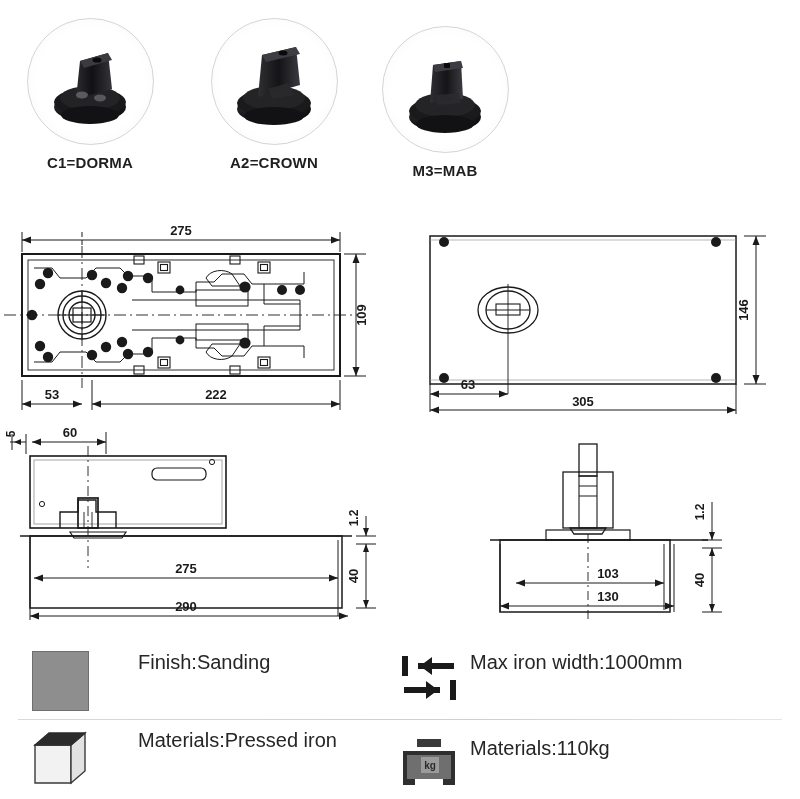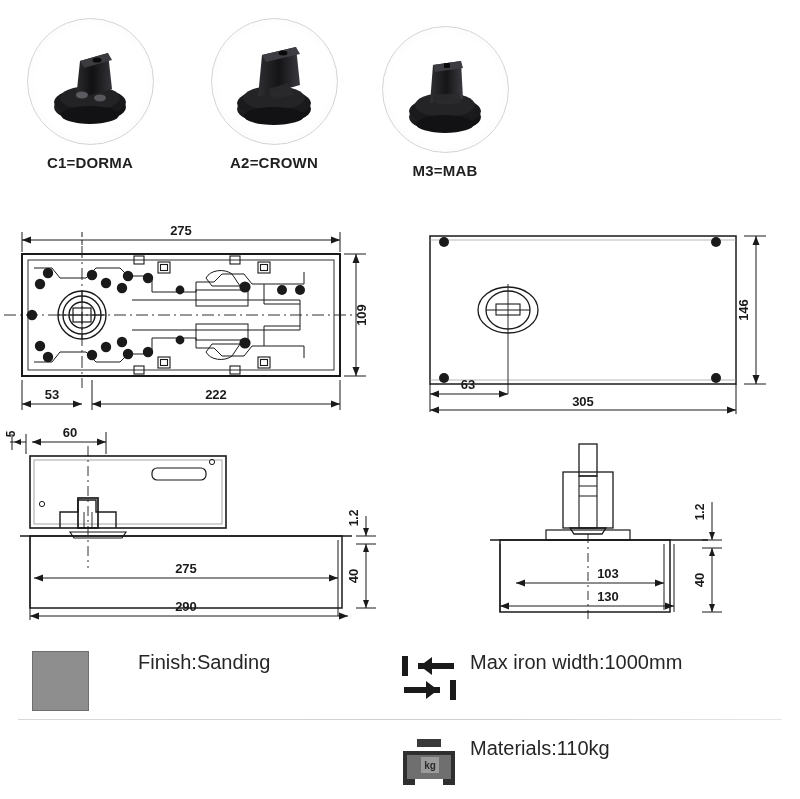--- a/index.html
+++ b/index.html
@@ -465,20 +465,31 @@
             <path d="M20 15 L32 6 L32 24 Z"></path>
             <rect x="50" y="29" width="6" height="20"></rect>
             <rect x="4" y="36" width="36" height="6"></rect>
             <path d="M38 39 L26 30 L26 48 Z"></path>
           </g>
         </svg>
       </div>
       <div class="lg-text" style="margin-left:10px;">Max iron width:1000mm</div>
     </div>
 
+    <div class="lg-cell" style="left:30px;top:84px;height:66px;">
+      <div class="lg-ico" style="width:60px;">
+        <svg width="58" height="60" viewBox="0 0 58 60">
+          <polygon points="4,16 18,4 54,4 40,16" fill="#2b2b2b"></polygon>
+          <polygon points="4,16 40,16 40,54 4,54" fill="#f2f2f2" stroke="#3a3a3a" stroke-width="1.4"></polygon>
+          <polygon points="40,16 54,4 54,42 40,54" fill="#e2e2e2" stroke="#3a3a3a" stroke-width="1.4"></polygon>
+          <polygon points="4,16 18,4 54,4 40,16" fill="none" stroke="#2b2b2b" stroke-width="1.4"></polygon>
+        </svg>
+      </div>
+      <div class="lg-text" style="margin-left:48px;">Materials:Pressed iron</div>
+    </div>
 
     <div class="lg-cell" style="left:398px;top:92px;height:66px;">
       <div class="lg-ico" style="width:62px;">
         <svg width="60" height="52" viewBox="0 0 60 52">
           <rect x="18" y="2" width="24" height="8" fill="#3a3a3a"></rect>
           <path d="M4 14 L56 14 L56 48 L44 48 L44 38 L16 38 L16 48 L4 48 Z" fill="#2f2f2f"></path>
           <rect x="8" y="18" width="44" height="24" fill="#6f6f6f"></rect>
           <rect x="22" y="20" width="18" height="16" fill="#9b9b9b"></rect>
           <text x="31" y="32" text-anchor="middle" font-size="10" font-weight="bold" font-family="'Liberation Sans',sans-serif" fill="#2a2a2a">kg</text>
         </svg>

